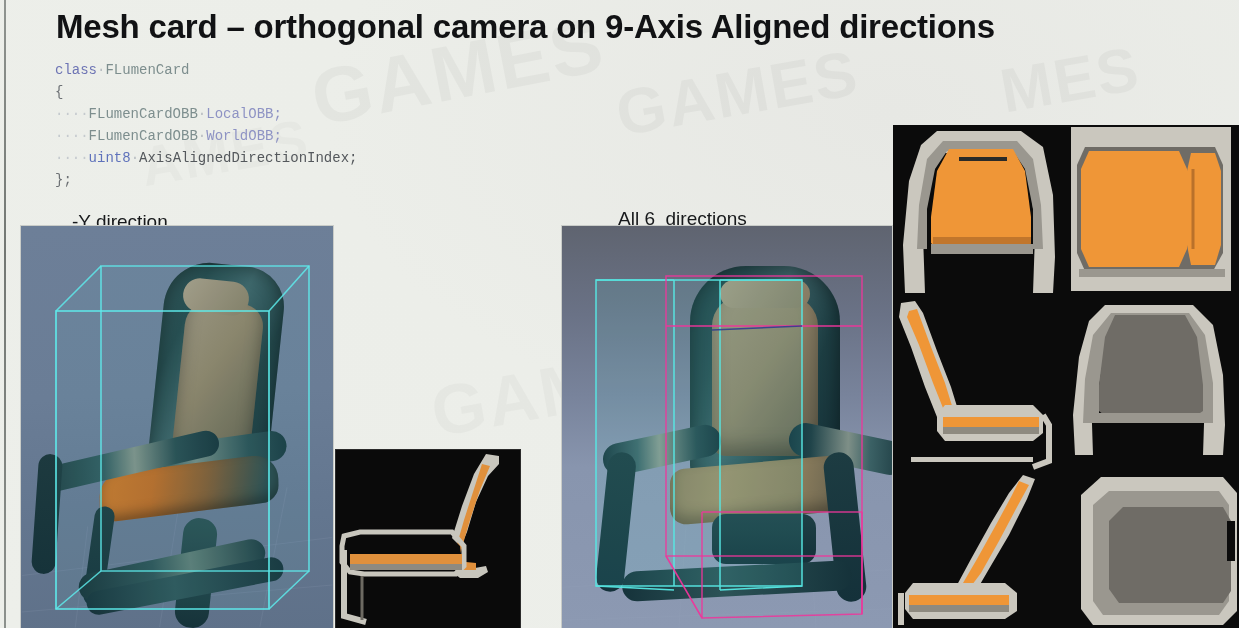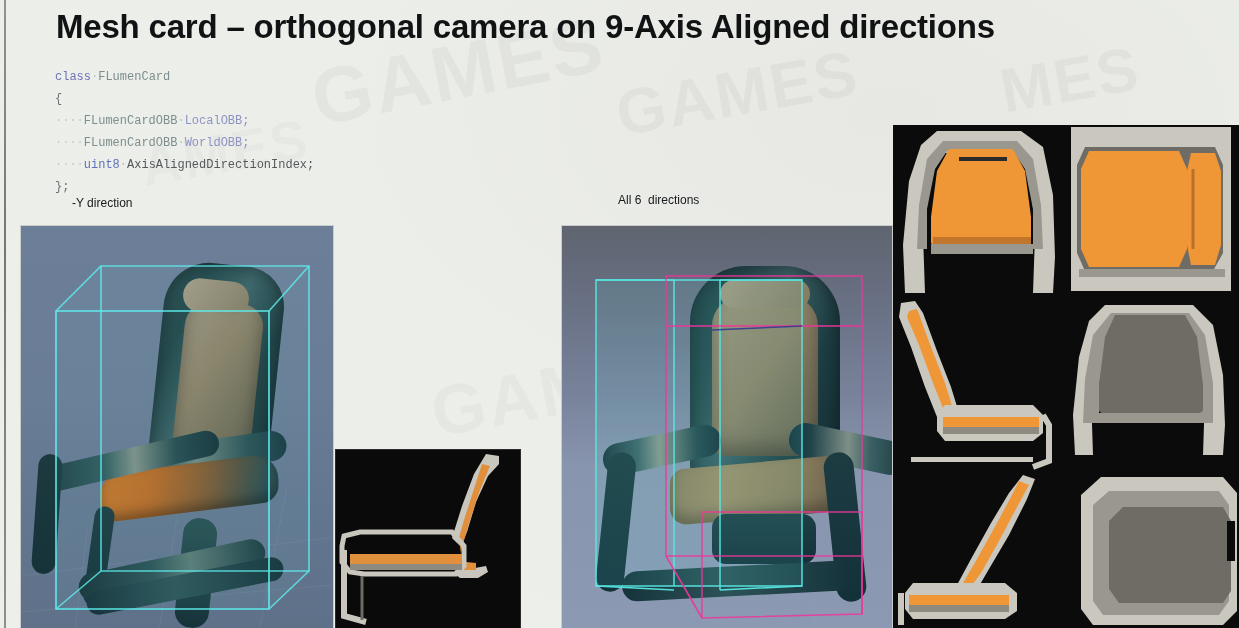--- a/index.html
+++ b/index.html
@@ -46,42 +46,43 @@
   
   #title{
     position:absolute;left:56px;top:6px;
     font-size:33px;line-height:42px;font-weight:bold;
     color:#111214;letter-spacing:-0.2px;
     white-space:nowrap;
   }
 
   
   #code{
-    position:absolute;left:55px;top:66px;
+    position:absolute;left:55px;top:59px;
     font-family:"Liberation Mono","DejaVu Sans Mono", monospace;
-    font-size:12px;line-height:22px;
+    font-size:14px;line-height:22px;
     white-space:pre;
     color:#3f4347;
   }
   .code-line{height:22px;white-space:pre;}
   .tok-kw{color:#6d74b4;}
   .tok-type{color:#7d8e8e;}
   .tok-member{color:#8e93c4;}
   .tok-ital{color:#5f72bb;}
   .tok-plain{color:#54585c;}
   .tok-punct{color:#6c7074;}
   .tok-dot{color:#b9bec2;}
   .tok-ind{color:#c5cace;}
 
   
   .caption{
     position:absolute;
-    font-size:12px;color:#17191b;
+    font-size:19px;color:#17191b;
     font-family:"Liberation Sans", sans-serif;
     white-space:pre;
+    margin-top:15px;
   }
   #cap-left{left:72px;top:196px;}
   #cap-right{left:618px;top:193px;text-align:center;}
 
   
   .viewport{
     position:absolute;overflow:hidden;
     box-shadow:0 0 0 1px #c9ccc8;
   }
   #vp-left{

